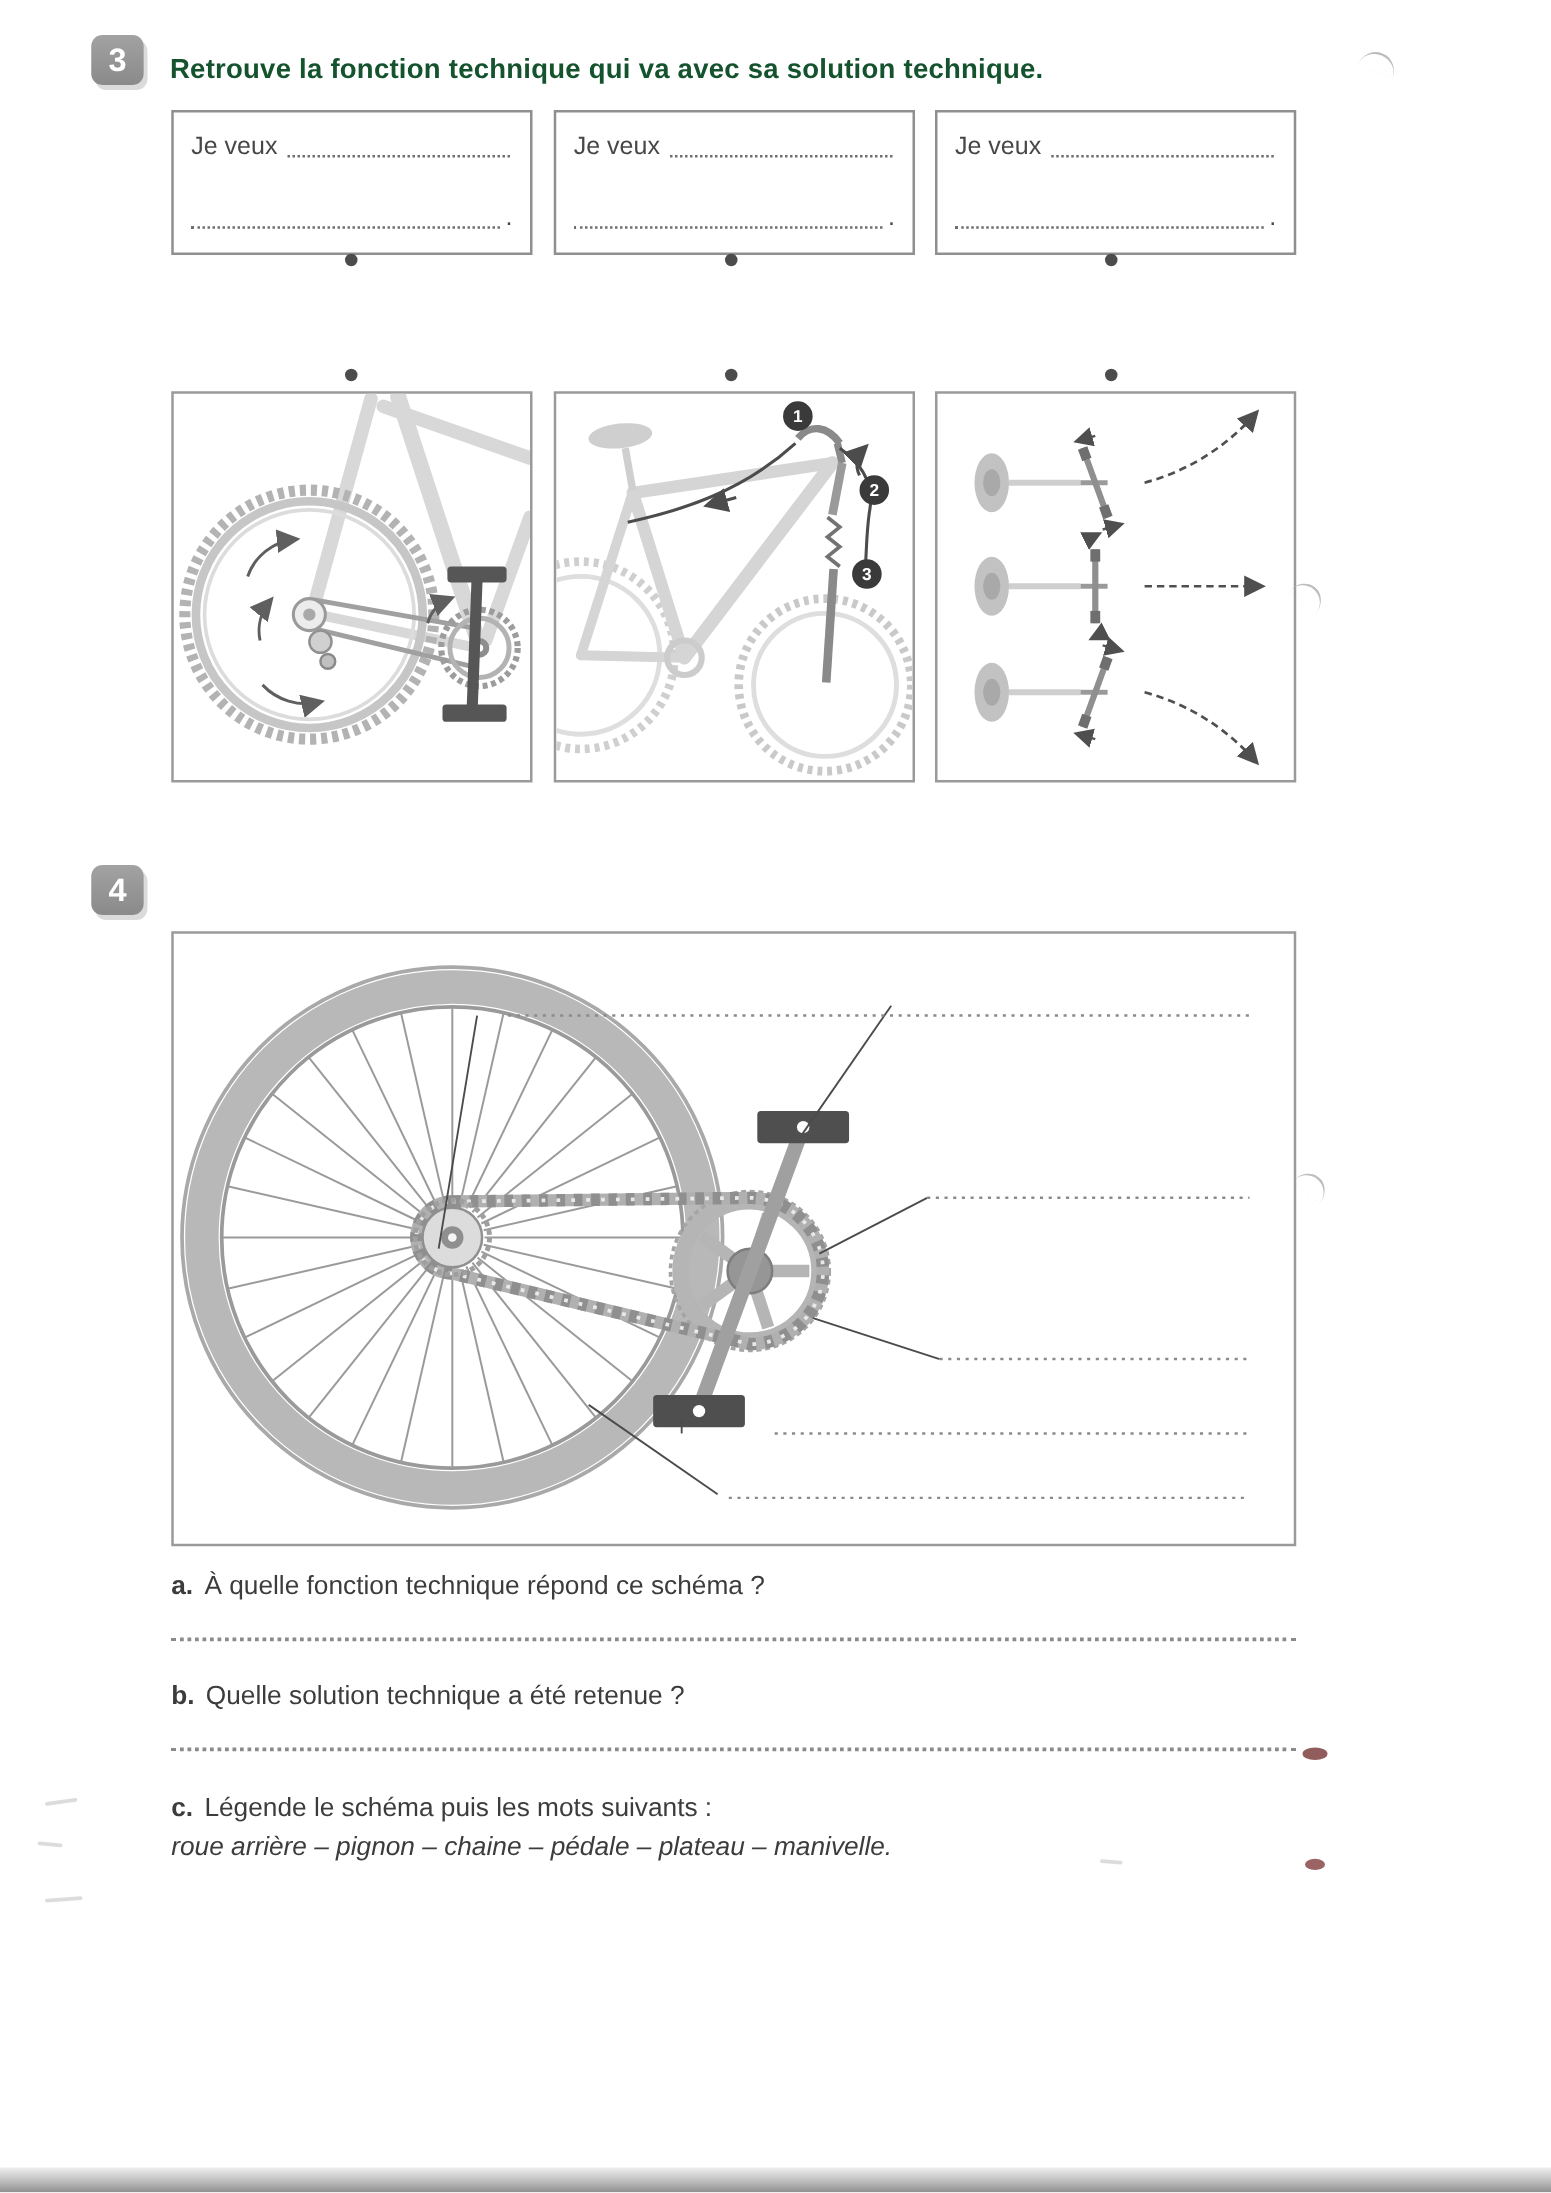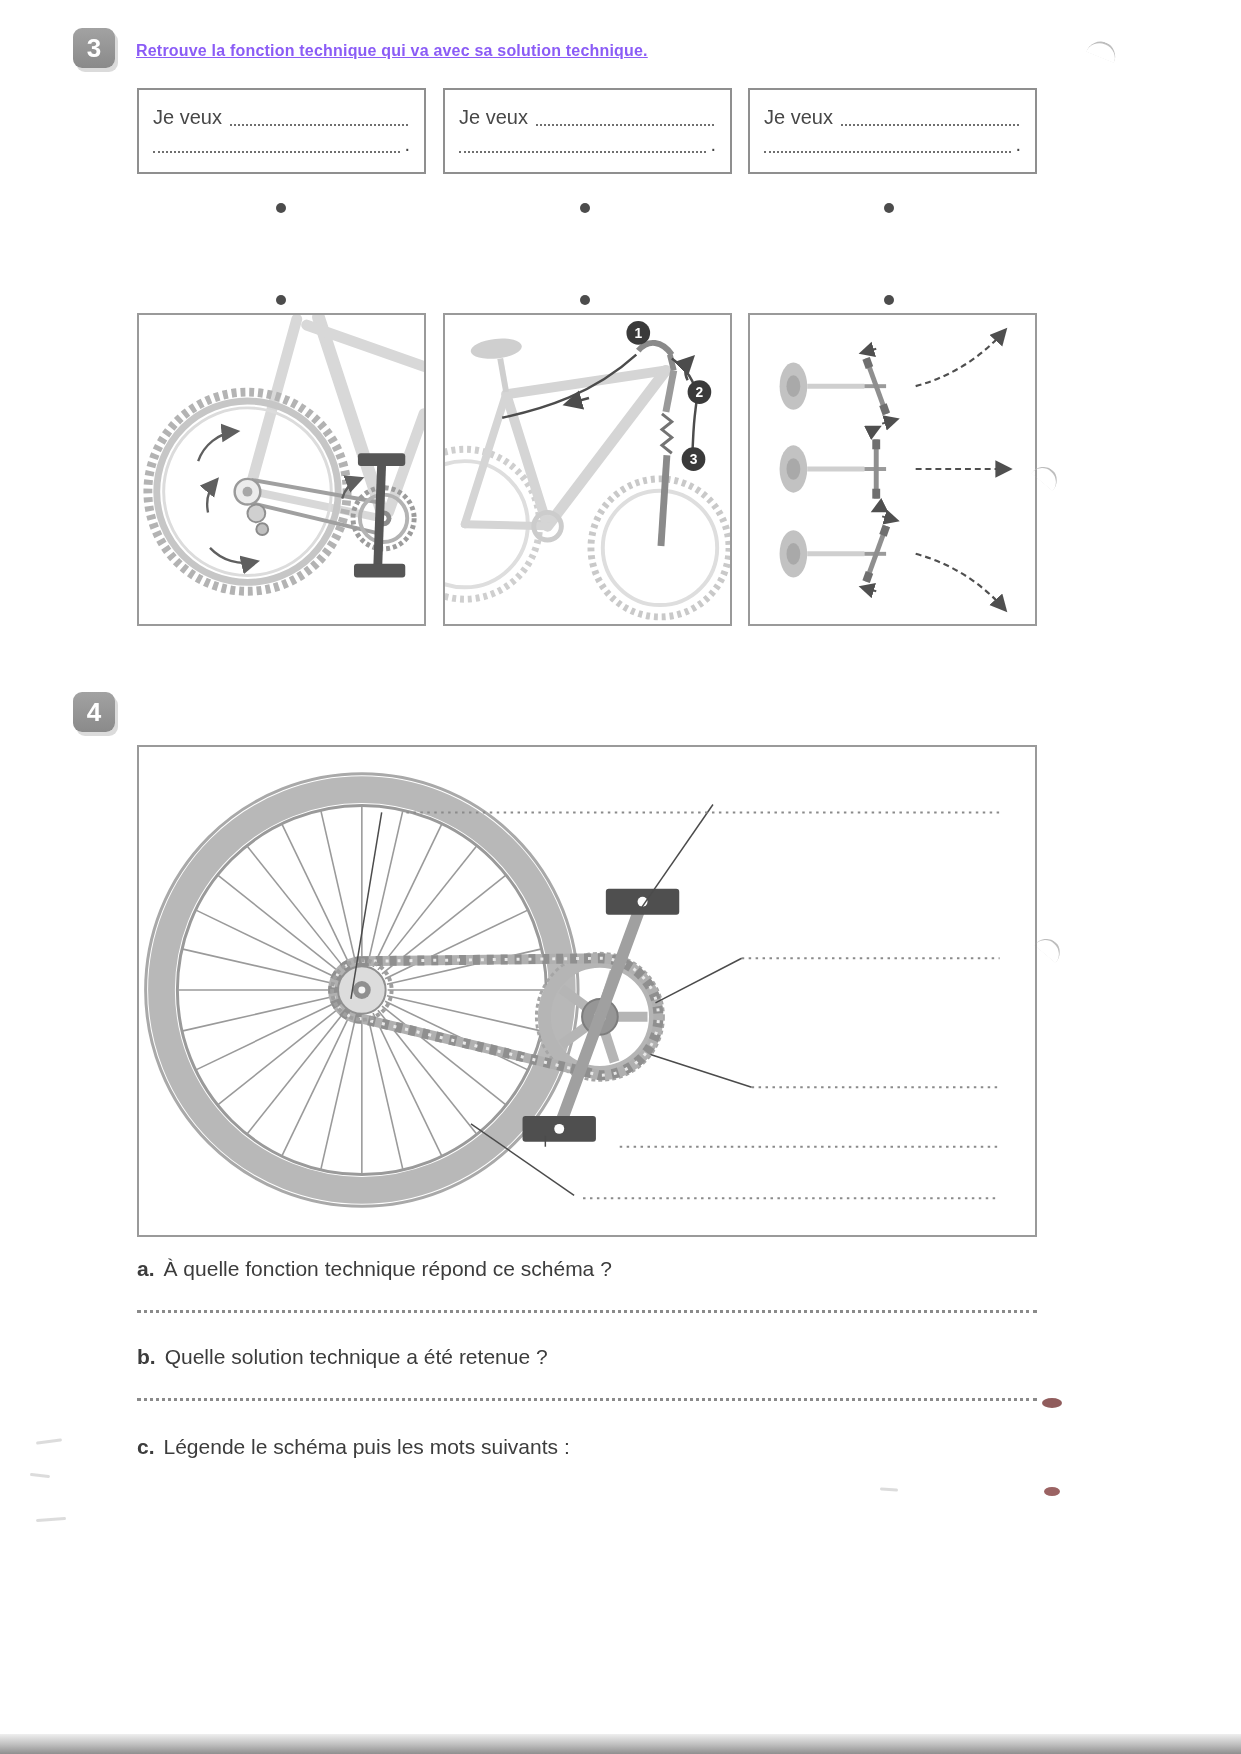--- a/index.html
+++ b/index.html
@@ -7,23 +7,23 @@
     position:relative;width:1241px;height:1754px;background:#ffffff;
     font-family:"Liberation Sans",sans-serif;color:#3c3c3c;overflow:hidden;
   }
   .badge{
     position:absolute;width:42px;height:40px;border-radius:9px;
     background:linear-gradient(#a2a2a2,#8a8a8a);
     color:#fff;font-weight:bold;font-size:26px;
     display:flex;align-items:center;justify-content:center;
     box-shadow:3px 4px 0 rgba(0,0,0,0.14);
   }
-  .ex-title{position:absolute;font-size:16px;font-weight:bold;color:#8b5cf6;letter-spacing:.2px;text-decoration:underline;}
+  .ex-title{position:absolute;font-size:22px;font-weight:bold;color:#14532d;letter-spacing:.2px;}
   .answer-box{
-    position:absolute;top:88px;height:86px;width:289px;
+    position:absolute;top:88px;height:116px;width:289px;
     border:2px solid #8f8f8f;box-sizing:border-box;background:#fff;
     padding:14px 14px 16px;display:flex;flex-direction:column;justify-content:space-between;
   }
   .jv-row{display:flex;align-items:flex-end;font-size:20px;color:#474747;}
   .dotfill{flex:1;border-bottom:2.5px dotted #6f6f6f;height:1em;margin:0 2px 3px 8px;}
   .dotfill2{flex:1;border-bottom:2.5px dotted #6f6f6f;height:1em;margin:0 4px 3px 0;}
   .jv-period{font-size:20px;color:#474747;}
   .match-dot{position:absolute;width:10px;height:10px;border-radius:50%;background:#4c4c4c;}
   .img-box{position:absolute;top:313px;height:313px;width:289px;border:2px solid #9a9a9a;box-sizing:border-box;background:#fff;}
   .img-box svg{display:block;width:100%;height:100%;}
@@ -357,20 +357,21 @@
   <div class="q-row" style="top:1345px;">
     <span class="q-letter">b.</span>
     <span>Quelle solution technique a été retenue ?</span>
   </div>
   <div class="answer-dotted" style="top:1398px;"></div>
 
   <div class="q-row" style="top:1435px;">
     <span class="q-letter">c.</span>
     <span>Légende le schéma puis les mots suivants :</span>
   </div>
+  <div class="word-list" style="top:1466px;">roue arrière – pignon – chaine – pédale – plateau – manivelle.</div>
 
   <div class="curl" style="left:1088px;top:42px;width:30px;height:14px;transform:rotate(22deg);"></div>
   <div class="curl" style="left:1033px;top:468px;width:28px;height:14px;transform:rotate(40deg);"></div>
   <div class="curl" style="left:1036px;top:940px;width:28px;height:14px;transform:rotate(40deg);"></div>
   <div class="red-mark" style="left:1042px;top:1398px;width:20px;height:10px;background:#7c4040;"></div>
   <div class="red-mark" style="left:1044px;top:1487px;width:16px;height:9px;background:#8a4848;"></div>
   <div class="pencil" style="left:36px;top:1440px;width:26px;height:3px;transform:rotate(-8deg);"></div>
   <div class="pencil" style="left:30px;top:1474px;width:20px;height:3px;transform:rotate(6deg);"></div>
   <div class="pencil" style="left:36px;top:1518px;width:30px;height:3px;transform:rotate(-4deg);"></div>
   <div class="pencil" style="left:880px;top:1488px;width:18px;height:3px;transform:rotate(4deg);"></div>

